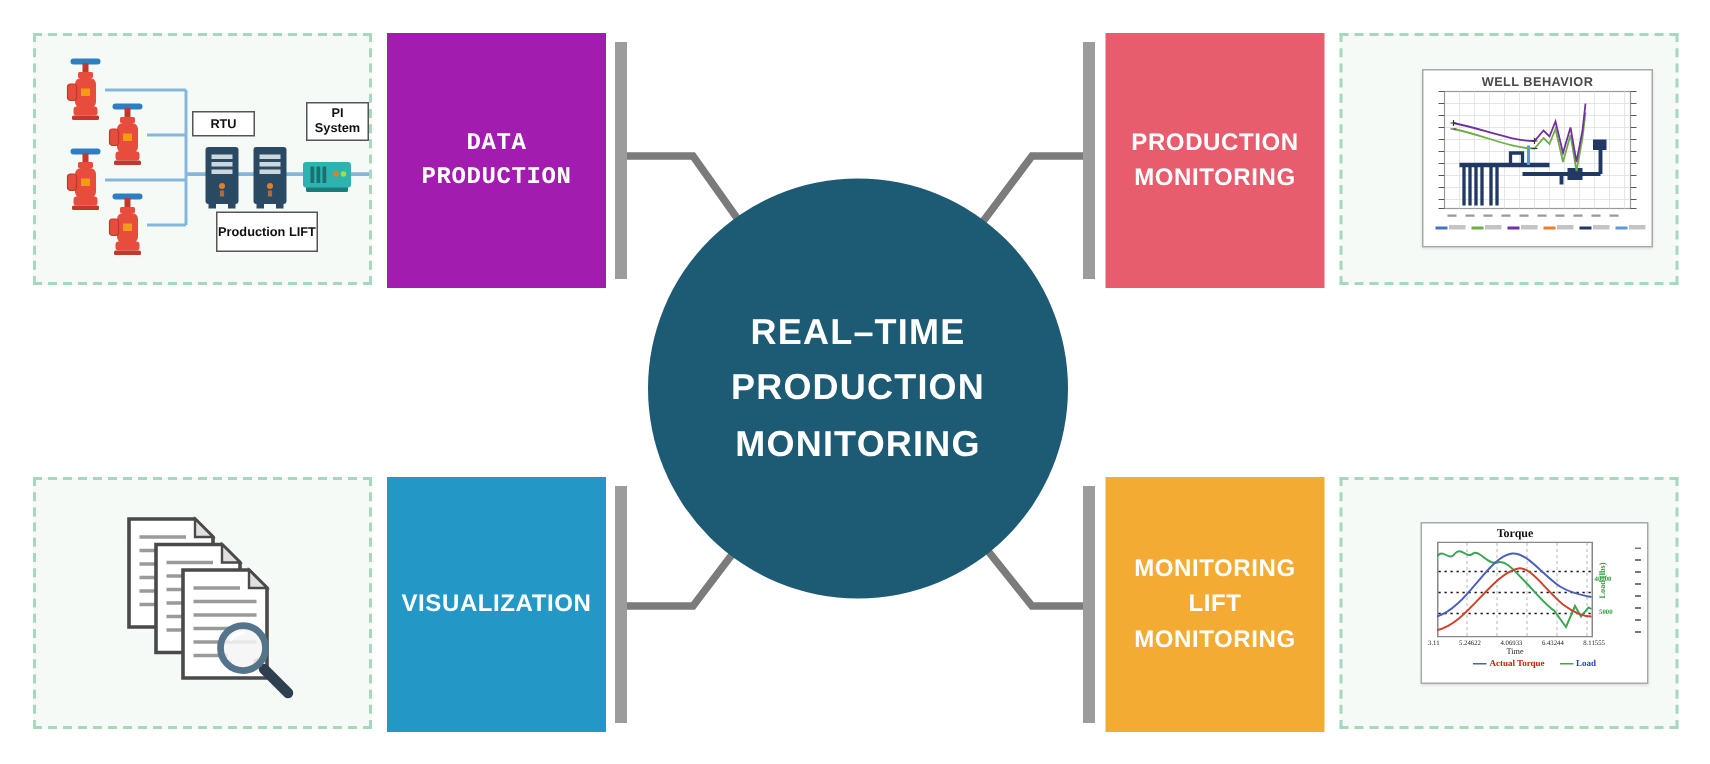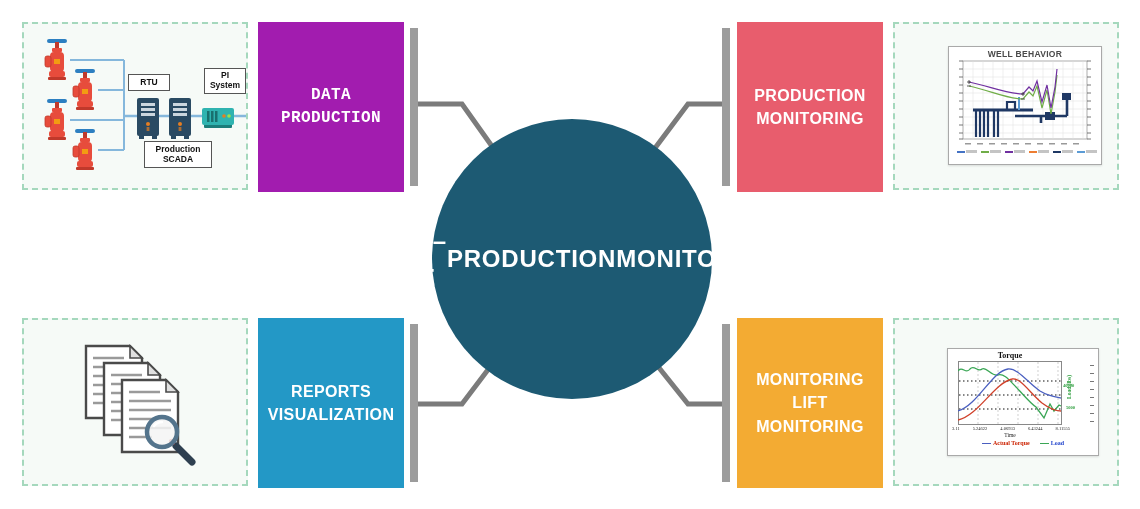--- a/index.html
+++ b/index.html
@@ -25,21 +25,21 @@
   .vbar{position:absolute;width:8px;height:158px;background:#9c9c9c;}
   .vbar.tl{left:410px;top:28px;}
   .vbar.tr{left:722px;top:28px;}
   .vbar.bl{left:410px;top:324px;}
   .vbar.br{left:722px;top:324px;}
 
   .connectors{position:absolute;left:0;top:0;width:1140px;height:509px;pointer-events:none;}
 
   
   .circle{position:absolute;left:432px;top:119px;width:280px;height:280px;border-radius:50%;
-          background:#1d5a73;display:flex;flex-direction:row;align-items:center;justify-content:center;
+          background:#1d5a73;display:flex;flex-direction:column;align-items:center;justify-content:center;
           color:#fff;font-weight:bold;font-size:24px;line-height:1.55;letter-spacing:.8px;text-align:center;}
 
   
   .lblbox{position:absolute;background:#fff;border:1px solid #555;color:#111;font-weight:bold;
           font-size:8.5px;text-align:center;display:flex;align-items:center;justify-content:center;line-height:1.15;}
   .lbl-rtu{left:104px;top:50px;width:40px;height:15px;}
   .lbl-pi{left:180px;top:44px;width:40px;height:24px;}
   .lbl-scada{left:120px;top:117px;width:66px;height:25px;}
 
   
@@ -127,21 +127,21 @@
         <rect x="178" y="84" width="32" height="17" rx="2" fill="#2fb3b0"></rect>
         <rect x="183" y="87" width="2.5" height="11" fill="#19706e"></rect>
         <rect x="187" y="87" width="2.5" height="11" fill="#19706e"></rect>
         <rect x="191" y="87" width="2.5" height="11" fill="#19706e"></rect>
         <circle cx="200" cy="92" r="1.8" fill="#e67e22"></circle>
         <circle cx="205" cy="92" r="1.8" fill="#9be24a"></circle>
       </g>
     </svg>
     <div class="lblbox lbl-rtu">RTU</div>
     <div class="lblbox lbl-pi">PI System</div>
-    <div class="lblbox lbl-scada">Production SCADA</div>
+    <div class="lblbox lbl-scada">Production LIFT</div>
   </div>
 
   <div class="panel tr">
     <div class="card wb-card">
       <div class="wb-title">WELL BEHAVIOR</div>
       <svg class="wb-plot" width="152" height="90" viewBox="0 0 152 90">
         <rect x="14" y="2" width="124" height="78" fill="#ffffff" stroke="#999" stroke-width="0.8"></rect>
         <g stroke="#ddd" stroke-width="0.5">
           <path d="M24,2V80 M34,2V80 M44,2V80 M54,2V80 M64,2V80 M74,2V80 M84,2V80 M94,2V80 M104,2V80 M114,2V80 M124,2V80 M134,2V80"></path>
           <path d="M14,10H138 M14,18H138 M14,26H138 M14,34H138 M14,42H138 M14,50H138 M14,58H138 M14,66H138 M14,74H138"></path>
@@ -267,21 +267,20 @@
     </div>
   </div>
   <div class="qbox red">
     <div>
       <div>PRODUCTION</div>
       <div>MONITORING</div>
     </div>
   </div>
   <div class="qbox blue">
     <div>
-      <div>REPORTS</div>
       <div>VISUALIZATION</div>
     </div>
   </div>
   <div class="qbox orange">
     <div>
       <div>MONITORING LIFT</div>
       <div>MONITORING</div>
     </div>
   </div>
 

